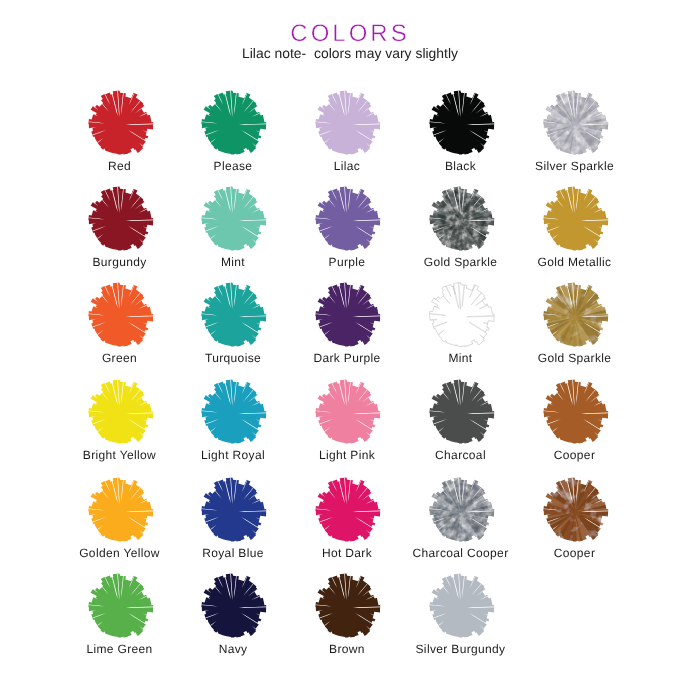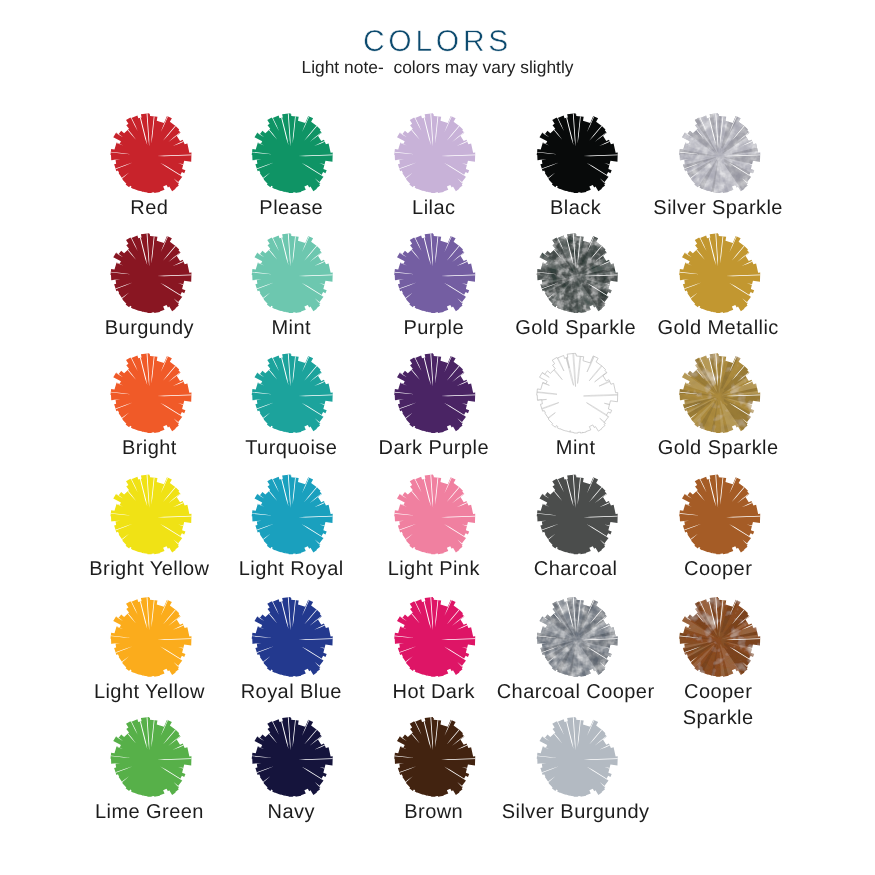--- a/index.html
+++ b/index.html
@@ -12,21 +12,21 @@
   .title{position:absolute;left:0;top:22px;width:700px;text-align:center;
          font-size:24px;letter-spacing:3.0px;font-weight:400;line-height:1;
          -webkit-text-stroke:0.45px #ffffff;}
   .note{position:absolute;left:0;top:47px;width:700px;text-align:center;
         font-size:13.9px;font-weight:400;line-height:1;letter-spacing:0.02px;
         white-space:pre;}
   .cell{position:absolute;width:113px;}
   .pomwrap{position:absolute;left:50%;top:0;transform:translateX(-50%);
            width:70px;height:70px;}
   .label{position:absolute;left:-14px;right:-14px;top:66px;text-align:center;
-         font-size:16px;letter-spacing:0.35px;color:#1c1c1c;line-height:21px;}
+         font-size:12px;letter-spacing:0.35px;color:#1c1c1c;line-height:21px;}
   .label .l{display:block;white-space:nowrap;}
   svg.pom{display:block;width:70px;height:70px;}
   #pom-filters{position:absolute;width:0;height:0;overflow:hidden;}
 </style>
 </head>
 <body>
 
 <svg id="pom-filters" aria-hidden="true">
     <defs>
   <filter id="spk" x="-6%" y="-6%" width="112%" height="112%">
@@ -56,22 +56,22 @@
     <feComponentTransfer in="g" result="g2">
       <feFuncA type="table" tableValues="0 0.05 0.35 0.9 1"></feFuncA>
     </feComponentTransfer>
     <feComposite in="g2" in2="SourceGraphic" operator="in" result="tex"></feComposite>
     <feBlend in="SourceGraphic" in2="tex" mode="screen"></feBlend>
   </filter>
 </defs>
   </svg>
 
 <div class="page">
-  <div class="title" style="color: #0c4a6e;">COLORS</div>
-  <div class="note" style="color: rgb(34, 34, 34);">Light note-  colors may vary slightly</div>
+  <div class="title" style="color: #a21caf;">COLORS</div>
+  <div class="note" style="color: rgb(34, 34, 34);">Lilac note-  colors may vary slightly</div>
   <div class="grid">
       <div class="cell" style="left: 63px; top: 89.5px;">
         <div class="pomwrap">
           <svg class="pom" viewBox="0 0 100 100">
             <defs>
               <clipPath id="pom0_0">
                 <path d="M50.0,4.0L58.5,4.8L57.7,9.4L66.0,11.9L69.4,3.9L75.0,6.6L72.7,10.7L80.0,15.9L79.9,16.0L83.4,19.4L82.6,20.2L85.0,23.1L80.5,26.5L84.3,32.6L87.4,31.1L89.6,36.3L92.7,35.3L95.0,46.0L97.4,45.8L97.1,56.3L89.1,55.2L86.7,64.5L90.5,66.0L89.1,69.3L86.5,68.1L84.4,71.8L86.9,73.4L82.1,79.7L83.3,80.9L82.0,82.3L82.9,83.3L79.0,86.7L79.3,87.1L75.3,89.9L72.0,84.7L70.5,85.6L68.9,82.8L65.0,84.7L66.6,88.4L61.2,90.3L61.3,90.9L54.9,92.1L54.8,91.1L51.9,91.3L51.9,92.1L47.1,92.0L47.1,91.4L41.0,90.5L41.0,90.3L38.0,89.5L37.9,89.6L36.3,89.1L36.2,89.2L31.1,87.0L30.9,87.4L28.1,85.8L28.9,84.6L27.3,83.6L26.1,85.4L22.1,82.3L23.0,81.3L18.4,76.6L18.9,76.3L14.2,69.4L14.7,69.1L13.4,66.3L11.6,67.1L9.0,59.2L11.3,58.7L10.8,55.8L10.9,55.8L10.6,54.1L5.7,54.6L5.4,48.7L4.8,48.7L5.6,41.6L9.4,42.3L11.8,34.2L15.4,35.7L16.8,32.9L8.0,28.3L11.3,22.9L14.0,24.8L17.1,20.9L20.4,23.8L26.0,18.5L22.9,14.5L25.3,12.8L22.6,8.7L27.6,5.8L28.0,6.5L35.6,3.4L36.6,6.7L40.4,5.7L39.6,1.9L49.2,0.8L49.2,2.0L50.0,2.0Z"></path>
               </clipPath>
             </defs>
             <g>
@@ -284,21 +284,21 @@
             </defs>
             <g>
               <path d="M50.0,4.0L58.5,4.8L57.7,9.4L66.0,11.9L69.4,3.9L75.0,6.6L72.7,10.7L80.0,15.9L79.9,16.0L83.4,19.4L82.6,20.2L85.0,23.1L80.5,26.5L84.3,32.6L87.4,31.1L89.6,36.3L92.7,35.3L95.0,46.0L97.4,45.8L97.1,56.3L89.1,55.2L86.7,64.5L90.5,66.0L89.1,69.3L86.5,68.1L84.4,71.8L86.9,73.4L82.1,79.7L83.3,80.9L82.0,82.3L82.9,83.3L79.0,86.7L79.3,87.1L75.3,89.9L72.0,84.7L70.5,85.6L68.9,82.8L65.0,84.7L66.6,88.4L61.2,90.3L61.3,90.9L54.9,92.1L54.8,91.1L51.9,91.3L51.9,92.1L47.1,92.0L47.1,91.4L41.0,90.5L41.0,90.3L38.0,89.5L37.9,89.6L36.3,89.1L36.2,89.2L31.1,87.0L30.9,87.4L28.1,85.8L28.9,84.6L27.3,83.6L26.1,85.4L22.1,82.3L23.0,81.3L18.4,76.6L18.9,76.3L14.2,69.4L14.7,69.1L13.4,66.3L11.6,67.1L9.0,59.2L11.3,58.7L10.8,55.8L10.9,55.8L10.6,54.1L5.7,54.6L5.4,48.7L4.8,48.7L5.6,41.6L9.4,42.3L11.8,34.2L15.4,35.7L16.8,32.9L8.0,28.3L11.3,22.9L14.0,24.8L17.1,20.9L20.4,23.8L26.0,18.5L22.9,14.5L25.3,12.8L22.6,8.7L27.6,5.8L28.0,6.5L35.6,3.4L36.6,6.7L40.4,5.7L39.6,1.9L49.2,0.8L49.2,2.0L50.0,2.0Z" fill="#F05A28" stroke="none" stroke-width="0.8"></path>
             </g>
             <g clip-path="url(#pom2_0)">
               <path d="M46.9,37.5L45.5,29.6L36.9,-4.6L35.9,-4.3L44.4,29.9ZM49.2,39.0L49.1,31.0L46.6,-6.0L45.6,-6.0L48.2,31.0ZM51.5,35.4L52.8,27.4L56.3,-5.8L55.4,-5.9L51.9,27.4ZM62.3,22.3L65.6,15.8L73.1,-1.1L72.5,-1.4L65.0,15.5ZM64.8,32.4L70.2,26.5L86.4,7.3L85.8,6.8L69.6,26.0ZM71.0,33.6L77.5,28.9L94.4,15.7L94.0,15.2L77.1,28.4ZM76.1,38.4L83.3,35.6L101.4,27.5L101.1,26.8L83.0,34.9ZM58.3,49.7L66.3,49.9L106.1,48.5L106.1,47.6L66.3,49.0ZM82.1,58.0L88.3,59.9L104.4,63.9L104.5,63.2L88.5,59.2ZM61.7,57.3L68.3,61.9L97.4,80.1L97.8,79.4L68.7,61.2ZM76.9,75.1L80.6,79.1L90.8,88.5L91.3,88.0L81.1,78.5ZM70.2,85.1L72.1,89.0L77.7,98.8L78.4,98.4L72.8,88.7ZM57.2,90.8L57.5,94.9L59.4,105.3L60.1,105.2L58.3,94.8ZM43.1,89.0L42.0,93.5L39.9,105.2L40.6,105.3L42.7,93.6ZM29.1,86.3L26.8,89.5L21.6,98.4L22.3,98.8L27.4,89.9ZM26.1,68.7L20.2,72.8L5.5,84.3L6.0,84.8L20.6,73.4ZM30.1,57.2L22.5,59.6L-2.9,68.8L-2.6,69.6L22.7,60.4ZM16.1,53.6L10.0,53.9L-5.8,55.5L-5.8,56.2L10.0,54.5ZM28.0,47.7L20.1,46.5L-5.8,43.8L-5.9,44.5L20.0,47.2ZM19.3,37.6L13.5,34.8L-1.9,28.6L-2.2,29.3L13.2,35.5ZM19.1,28.4L15.1,25.1L4.2,17.5L3.8,18.1L14.7,25.7ZM34.0,31.0L29.2,24.6L14.2,6.8L13.6,7.2L28.6,25.1ZM35.9,21.1L33.3,14.9L25.7,-0.6L25.1,-0.3L32.6,15.2ZM42.0,17.9L40.8,11.5L36.8,-4.5L36.1,-4.4L40.1,11.7Z" fill="#ffffff"></path>
             </g>
           </svg>
         </div>
         <div class="label">
-          <span class="l">Bright</span>
+          <span class="l">Green</span>
         </div>
       </div>
       <div class="cell" style="left: 176.5px; top: 282px;">
         <div class="pomwrap">
           <svg class="pom" viewBox="0 0 100 100">
             <defs>
               <clipPath id="pom2_1">
                 <path d="M50.0,4.0L58.5,4.8L57.7,9.4L66.0,11.9L69.4,3.9L75.0,6.6L72.7,10.7L80.0,15.9L79.9,16.0L83.4,19.4L82.6,20.2L85.0,23.1L80.5,26.5L84.3,32.6L87.4,31.1L89.6,36.3L92.7,35.3L95.0,46.0L97.4,45.8L97.1,56.3L89.1,55.2L86.7,64.5L90.5,66.0L89.1,69.3L86.5,68.1L84.4,71.8L86.9,73.4L82.1,79.7L83.3,80.9L82.0,82.3L82.9,83.3L79.0,86.7L79.3,87.1L75.3,89.9L72.0,84.7L70.5,85.6L68.9,82.8L65.0,84.7L66.6,88.4L61.2,90.3L61.3,90.9L54.9,92.1L54.8,91.1L51.9,91.3L51.9,92.1L47.1,92.0L47.1,91.4L41.0,90.5L41.0,90.3L38.0,89.5L37.9,89.6L36.3,89.1L36.2,89.2L31.1,87.0L30.9,87.4L28.1,85.8L28.9,84.6L27.3,83.6L26.1,85.4L22.1,82.3L23.0,81.3L18.4,76.6L18.9,76.3L14.2,69.4L14.7,69.1L13.4,66.3L11.6,67.1L9.0,59.2L11.3,58.7L10.8,55.8L10.9,55.8L10.6,54.1L5.7,54.6L5.4,48.7L4.8,48.7L5.6,41.6L9.4,42.3L11.8,34.2L15.4,35.7L16.8,32.9L8.0,28.3L11.3,22.9L14.0,24.8L17.1,20.9L20.4,23.8L26.0,18.5L22.9,14.5L25.3,12.8L22.6,8.7L27.6,5.8L28.0,6.5L35.6,3.4L36.6,6.7L40.4,5.7L39.6,1.9L49.2,0.8L49.2,2.0L50.0,2.0Z"></path>
               </clipPath>
             </defs>
@@ -488,21 +488,21 @@
             </defs>
             <g>
               <path d="M50.0,4.0L58.5,4.8L57.7,9.4L66.0,11.9L69.4,3.9L75.0,6.6L72.7,10.7L80.0,15.9L79.9,16.0L83.4,19.4L82.6,20.2L85.0,23.1L80.5,26.5L84.3,32.6L87.4,31.1L89.6,36.3L92.7,35.3L95.0,46.0L97.4,45.8L97.1,56.3L89.1,55.2L86.7,64.5L90.5,66.0L89.1,69.3L86.5,68.1L84.4,71.8L86.9,73.4L82.1,79.7L83.3,80.9L82.0,82.3L82.9,83.3L79.0,86.7L79.3,87.1L75.3,89.9L72.0,84.7L70.5,85.6L68.9,82.8L65.0,84.7L66.6,88.4L61.2,90.3L61.3,90.9L54.9,92.1L54.8,91.1L51.9,91.3L51.9,92.1L47.1,92.0L47.1,91.4L41.0,90.5L41.0,90.3L38.0,89.5L37.9,89.6L36.3,89.1L36.2,89.2L31.1,87.0L30.9,87.4L28.1,85.8L28.9,84.6L27.3,83.6L26.1,85.4L22.1,82.3L23.0,81.3L18.4,76.6L18.9,76.3L14.2,69.4L14.7,69.1L13.4,66.3L11.6,67.1L9.0,59.2L11.3,58.7L10.8,55.8L10.9,55.8L10.6,54.1L5.7,54.6L5.4,48.7L4.8,48.7L5.6,41.6L9.4,42.3L11.8,34.2L15.4,35.7L16.8,32.9L8.0,28.3L11.3,22.9L14.0,24.8L17.1,20.9L20.4,23.8L26.0,18.5L22.9,14.5L25.3,12.8L22.6,8.7L27.6,5.8L28.0,6.5L35.6,3.4L36.6,6.7L40.4,5.7L39.6,1.9L49.2,0.8L49.2,2.0L50.0,2.0Z" fill="#FBAC1C" stroke="none" stroke-width="0.8"></path>
             </g>
             <g clip-path="url(#pom4_0)">
               <path d="M46.9,37.5L45.5,29.6L36.9,-4.6L35.9,-4.3L44.4,29.9ZM49.2,39.0L49.1,31.0L46.6,-6.0L45.6,-6.0L48.2,31.0ZM51.5,35.4L52.8,27.4L56.3,-5.8L55.4,-5.9L51.9,27.4ZM62.3,22.3L65.6,15.8L73.1,-1.1L72.5,-1.4L65.0,15.5ZM64.8,32.4L70.2,26.5L86.4,7.3L85.8,6.8L69.6,26.0ZM71.0,33.6L77.5,28.9L94.4,15.7L94.0,15.2L77.1,28.4ZM76.1,38.4L83.3,35.6L101.4,27.5L101.1,26.8L83.0,34.9ZM58.3,49.7L66.3,49.9L106.1,48.5L106.1,47.6L66.3,49.0ZM82.1,58.0L88.3,59.9L104.4,63.9L104.5,63.2L88.5,59.2ZM61.7,57.3L68.3,61.9L97.4,80.1L97.8,79.4L68.7,61.2ZM76.9,75.1L80.6,79.1L90.8,88.5L91.3,88.0L81.1,78.5ZM70.2,85.1L72.1,89.0L77.7,98.8L78.4,98.4L72.8,88.7ZM57.2,90.8L57.5,94.9L59.4,105.3L60.1,105.2L58.3,94.8ZM43.1,89.0L42.0,93.5L39.9,105.2L40.6,105.3L42.7,93.6ZM29.1,86.3L26.8,89.5L21.6,98.4L22.3,98.8L27.4,89.9ZM26.1,68.7L20.2,72.8L5.5,84.3L6.0,84.8L20.6,73.4ZM30.1,57.2L22.5,59.6L-2.9,68.8L-2.6,69.6L22.7,60.4ZM16.1,53.6L10.0,53.9L-5.8,55.5L-5.8,56.2L10.0,54.5ZM28.0,47.7L20.1,46.5L-5.8,43.8L-5.9,44.5L20.0,47.2ZM19.3,37.6L13.5,34.8L-1.9,28.6L-2.2,29.3L13.2,35.5ZM19.1,28.4L15.1,25.1L4.2,17.5L3.8,18.1L14.7,25.7ZM34.0,31.0L29.2,24.6L14.2,6.8L13.6,7.2L28.6,25.1ZM35.9,21.1L33.3,14.9L25.7,-0.6L25.1,-0.3L32.6,15.2ZM42.0,17.9L40.8,11.5L36.8,-4.5L36.1,-4.4L40.1,11.7Z" fill="#ffffff"></path>
             </g>
           </svg>
         </div>
         <div class="label">
-          <span class="l">Light Yellow</span>
+          <span class="l">Golden Yellow</span>
         </div>
       </div>
       <div class="cell" style="left: 176.5px; top: 477px;">
         <div class="pomwrap">
           <svg class="pom" viewBox="0 0 100 100">
             <defs>
               <clipPath id="pom4_1">
                 <path d="M50.0,4.0L58.5,4.8L57.7,9.4L66.0,11.9L69.4,3.9L75.0,6.6L72.7,10.7L80.0,15.9L79.9,16.0L83.4,19.4L82.6,20.2L85.0,23.1L80.5,26.5L84.3,32.6L87.4,31.1L89.6,36.3L92.7,35.3L95.0,46.0L97.4,45.8L97.1,56.3L89.1,55.2L86.7,64.5L90.5,66.0L89.1,69.3L86.5,68.1L84.4,71.8L86.9,73.4L82.1,79.7L83.3,80.9L82.0,82.3L82.9,83.3L79.0,86.7L79.3,87.1L75.3,89.9L72.0,84.7L70.5,85.6L68.9,82.8L65.0,84.7L66.6,88.4L61.2,90.3L61.3,90.9L54.9,92.1L54.8,91.1L51.9,91.3L51.9,92.1L47.1,92.0L47.1,91.4L41.0,90.5L41.0,90.3L38.0,89.5L37.9,89.6L36.3,89.1L36.2,89.2L31.1,87.0L30.9,87.4L28.1,85.8L28.9,84.6L27.3,83.6L26.1,85.4L22.1,82.3L23.0,81.3L18.4,76.6L18.9,76.3L14.2,69.4L14.7,69.1L13.4,66.3L11.6,67.1L9.0,59.2L11.3,58.7L10.8,55.8L10.9,55.8L10.6,54.1L5.7,54.6L5.4,48.7L4.8,48.7L5.6,41.6L9.4,42.3L11.8,34.2L15.4,35.7L16.8,32.9L8.0,28.3L11.3,22.9L14.0,24.8L17.1,20.9L20.4,23.8L26.0,18.5L22.9,14.5L25.3,12.8L22.6,8.7L27.6,5.8L28.0,6.5L35.6,3.4L36.6,6.7L40.4,5.7L39.6,1.9L49.2,0.8L49.2,2.0L50.0,2.0Z"></path>
               </clipPath>
             </defs>
@@ -577,21 +577,20 @@
               <path d="M50.3,45.6L53.1,-1.4L58.2,-0.9L50.7,45.6ZM59.7,43.5L92.7,21.2L95.6,26.1L60.3,44.6ZM62.7,44.3L97.0,28.8L98.8,33.6L63.2,45.6ZM53.4,48.9L98.8,33.6L100.3,38.7L53.5,49.2ZM61.0,48.5L101.1,43.1L101.4,46.6L61.1,49.3ZM60.0,52.4L100.1,62.0L98.9,66.1L59.7,53.2ZM55.8,58.5L78.9,92.6L73.9,95.7L54.8,59.1ZM52.5,54.8L73.9,95.7L67.0,98.6L51.8,55.1ZM51.9,55.5L67.0,98.6L63.6,99.7L51.5,55.6ZM52.4,64.1L58.8,100.8L53.3,101.4L50.9,64.3ZM45.0,55.9L16.8,89.4L12.4,85.2L44.4,55.3ZM46.1,52.2L5.0,75.0L3.6,72.3L45.9,52.0ZM40.9,52.3L0.0,62.6L-0.9,58.2L40.7,51.5ZM37.9,46.1L1.0,34.2L3.9,27.1L38.6,44.3ZM44.7,47.3L3.9,27.1L7.1,21.5L45.0,46.7ZM40.3,37.9L17.8,9.8L21.1,7.3L41.3,37.1ZM47.1,44.7L25.6,4.6L28.9,3.0L47.5,44.5ZM47.4,44.1L28.9,3.0L32.9,1.4L47.9,43.9ZM45.5,37.3L32.9,1.4L36.9,0.2L46.6,37.0Z" fill="#ffffff" opacity="0.13"></path>
               <path d="M50.0,40.8L50.0,-1.5L53.1,-1.4L50.6,40.9ZM52.1,42.0L63.2,0.2L66.0,1.0L52.6,42.1ZM53.0,40.8L66.0,1.0L73.0,3.9L54.3,41.3ZM55.7,42.7L81.9,9.5L87.3,14.5L56.7,43.6ZM52.8,47.3L87.3,14.5L89.3,16.6L53.0,47.5ZM54.2,46.4L89.3,16.6L92.7,21.2L54.6,46.9ZM65.3,46.6L100.3,38.7L101.1,43.1L65.5,47.9ZM65.6,49.0L101.4,46.6L101.5,52.7L65.6,50.8ZM66.0,50.8L101.5,52.7L101.2,56.1L65.9,51.9ZM56.6,50.8L101.2,56.1L100.1,62.0L56.5,51.6ZM56.1,53.1L96.1,73.0L92.4,79.3L55.6,53.9ZM56.4,54.4L92.4,79.3L87.8,85.0L55.7,55.3ZM60.3,59.6L87.8,85.0L83.0,89.6L59.0,60.8ZM57.2,58.6L83.0,89.6L78.9,92.6L56.3,59.2ZM49.4,54.1L43.0,101.0L39.2,100.4L49.1,54.0ZM49.0,52.1L27.7,96.4L21.3,92.8L48.7,51.9ZM41.7,56.2L8.8,80.9L5.0,75.0L40.9,55.0ZM46.6,51.4L2.2,69.1L0.0,62.6L46.4,50.9ZM47.5,49.8L-1.4,46.7L-0.7,40.9L47.5,49.6ZM38.3,41.4L8.6,19.3L11.7,15.5L39.2,40.3ZM48.3,48.4L11.7,15.5L15.7,11.6L48.4,48.3ZM44.4,43.7L15.7,11.6L17.8,9.8L44.8,43.4ZM48.6,47.9L21.1,7.3L25.6,4.6L48.8,47.8ZM49.1,46.7L36.9,0.2L43.2,-1.1L49.5,46.6ZM50.0,44.8L49.5,-1.5L50.0,-1.5L50.0,44.8Z" fill="#000000" opacity="0.10"></path>
             </g>
             <g clip-path="url(#pom4_4)">
               <path d="M46.9,37.5L45.5,29.6L36.9,-4.6L35.9,-4.3L44.4,29.9ZM49.2,39.0L49.1,31.0L46.6,-6.0L45.6,-6.0L48.2,31.0ZM51.5,35.4L52.8,27.4L56.3,-5.8L55.4,-5.9L51.9,27.4ZM62.3,22.3L65.6,15.8L73.1,-1.1L72.5,-1.4L65.0,15.5ZM64.8,32.4L70.2,26.5L86.4,7.3L85.8,6.8L69.6,26.0ZM71.0,33.6L77.5,28.9L94.4,15.7L94.0,15.2L77.1,28.4ZM76.1,38.4L83.3,35.6L101.4,27.5L101.1,26.8L83.0,34.9ZM58.3,49.7L66.3,49.9L106.1,48.5L106.1,47.6L66.3,49.0ZM82.1,58.0L88.3,59.9L104.4,63.9L104.5,63.2L88.5,59.2ZM61.7,57.3L68.3,61.9L97.4,80.1L97.8,79.4L68.7,61.2ZM76.9,75.1L80.6,79.1L90.8,88.5L91.3,88.0L81.1,78.5ZM70.2,85.1L72.1,89.0L77.7,98.8L78.4,98.4L72.8,88.7ZM57.2,90.8L57.5,94.9L59.4,105.3L60.1,105.2L58.3,94.8ZM43.1,89.0L42.0,93.5L39.9,105.2L40.6,105.3L42.7,93.6ZM29.1,86.3L26.8,89.5L21.6,98.4L22.3,98.8L27.4,89.9ZM26.1,68.7L20.2,72.8L5.5,84.3L6.0,84.8L20.6,73.4ZM30.1,57.2L22.5,59.6L-2.9,68.8L-2.6,69.6L22.7,60.4ZM16.1,53.6L10.0,53.9L-5.8,55.5L-5.8,56.2L10.0,54.5ZM28.0,47.7L20.1,46.5L-5.8,43.8L-5.9,44.5L20.0,47.2ZM19.3,37.6L13.5,34.8L-1.9,28.6L-2.2,29.3L13.2,35.5ZM19.1,28.4L15.1,25.1L4.2,17.5L3.8,18.1L14.7,25.7ZM34.0,31.0L29.2,24.6L14.2,6.8L13.6,7.2L28.6,25.1ZM35.9,21.1L33.3,14.9L25.7,-0.6L25.1,-0.3L32.6,15.2ZM42.0,17.9L40.8,11.5L36.8,-4.5L36.1,-4.4L40.1,11.7Z" fill="#ffffff"></path>
             </g>
           </svg>
         </div>
         <div class="label">
           <span class="l">Cooper</span>
-          <span class="l">Sparkle</span>
         </div>
       </div>
       <div class="cell" style="left: 63px; top: 572.5px;">
         <div class="pomwrap">
           <svg class="pom" viewBox="0 0 100 100">
             <defs>
               <clipPath id="pom5_0">
                 <path d="M50.0,4.0L58.5,4.8L57.7,9.4L66.0,11.9L69.4,3.9L75.0,6.6L72.7,10.7L80.0,15.9L79.9,16.0L83.4,19.4L82.6,20.2L85.0,23.1L80.5,26.5L84.3,32.6L87.4,31.1L89.6,36.3L92.7,35.3L95.0,46.0L97.4,45.8L97.1,56.3L89.1,55.2L86.7,64.5L90.5,66.0L89.1,69.3L86.5,68.1L84.4,71.8L86.9,73.4L82.1,79.7L83.3,80.9L82.0,82.3L82.9,83.3L79.0,86.7L79.3,87.1L75.3,89.9L72.0,84.7L70.5,85.6L68.9,82.8L65.0,84.7L66.6,88.4L61.2,90.3L61.3,90.9L54.9,92.1L54.8,91.1L51.9,91.3L51.9,92.1L47.1,92.0L47.1,91.4L41.0,90.5L41.0,90.3L38.0,89.5L37.9,89.6L36.3,89.1L36.2,89.2L31.1,87.0L30.9,87.4L28.1,85.8L28.9,84.6L27.3,83.6L26.1,85.4L22.1,82.3L23.0,81.3L18.4,76.6L18.9,76.3L14.2,69.4L14.7,69.1L13.4,66.3L11.6,67.1L9.0,59.2L11.3,58.7L10.8,55.8L10.9,55.8L10.6,54.1L5.7,54.6L5.4,48.7L4.8,48.7L5.6,41.6L9.4,42.3L11.8,34.2L15.4,35.7L16.8,32.9L8.0,28.3L11.3,22.9L14.0,24.8L17.1,20.9L20.4,23.8L26.0,18.5L22.9,14.5L25.3,12.8L22.6,8.7L27.6,5.8L28.0,6.5L35.6,3.4L36.6,6.7L40.4,5.7L39.6,1.9L49.2,0.8L49.2,2.0L50.0,2.0Z"></path>
               </clipPath>
             </defs>

